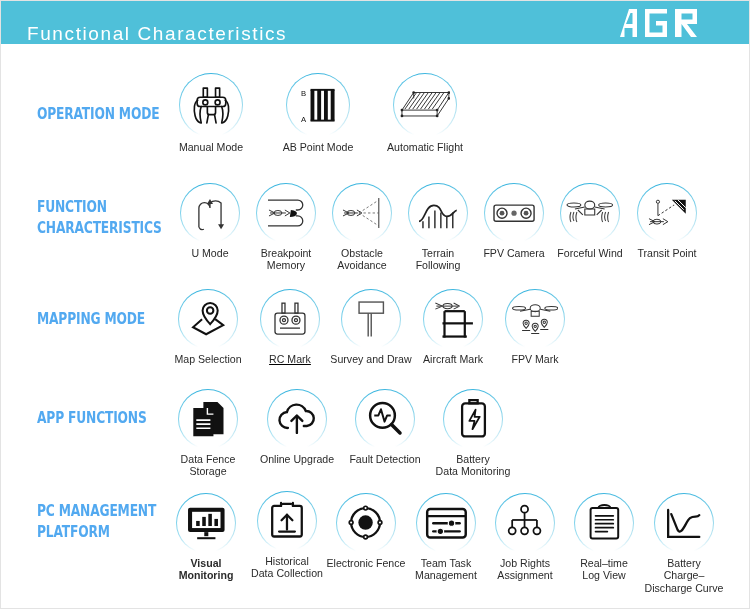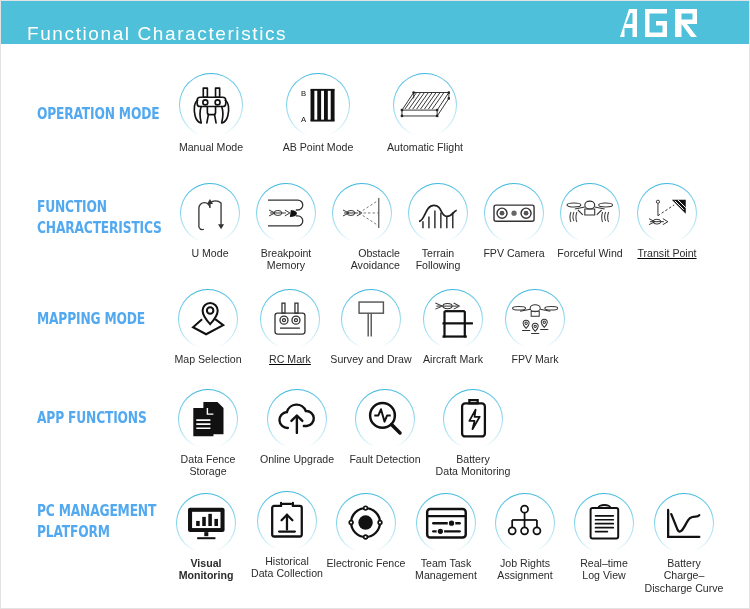--- a/index.html
+++ b/index.html
@@ -175,21 +175,21 @@
               <path d="M5 17 h16"></path>
               <ellipse cx="13" cy="17" rx="4" ry="2.5"></ellipse>
    <path d="M4 14 l6 3 M4 20 l6 -3 M20 14 l5 3 M20 20 l5 -3"></path>
             </g>
    <path d="M26 14 q7 1 6 4 q-1 3 -7 3 z" fill="#111"></path>
           </svg>
         </div>
         <div class="caption">Breakpoint
 Memory</div>
       </div>
-      <div class="item" style="left: 323px; top: 12px; width: 76px; text-align: right;">
+      <div class="item" style="left: 323px; top: 12px; width: 76px;">
         <div class="circle" style="width: 58px; height: 58px;">
           <svg width="41.76" height="35.96" viewBox="0 0 42 34">
    <g stroke="#333" fill="none" stroke-width="1">
               <path d="M3 17 h14"></path>
               <ellipse cx="10" cy="17" rx="4" ry="2.5"></ellipse>
    <path d="M2 14 l6 3 M2 20 l6 -3 M16 14 l5 3 M16 20 l5 -3"></path>
             </g>
    <g stroke="#777" fill="none" stroke-width="1" stroke-dasharray="2.4 2.2">
    <path d="M18 17 L38 4"></path>
               <path d="M18 17 L38 17"></path>
@@ -243,21 +243,21 @@
               <path d="M12 14 L17 19 M36 14 L31 19"></path>
    </g>
    <g stroke="#444" fill="none" stroke-width="1.1">
     <path d="M8 16 q-2 5 0 9 M11 16 q-2 6 0 10 M5 16 q-2 6 0 10"></path>
     <path d="M40 16 q-2 5 0 9 M43 16 q-2 6 0 10 M37 16 q-2 6 0 10"></path>
             </g>
           </svg>
         </div>
         <div class="caption">Forceful Wind</div>
       </div>
-      <div class="item" style="left: 628px; top: 12px; width: 76px; text-decoration: underline;">
+      <div class="item" style="left: 628px; top: 12px; width: 76px;">
         <div class="circle" style="width: 58px; height: 58px;">
           <svg width="41.76" height="39.440000000000005" viewBox="0 0 42 38">
    <g stroke="#333" fill="none" stroke-width="1">
               <circle cx="12" cy="8" r="1.6"></circle>
               <path d="M12 10 v12"></path>
    <path d="M12 22 L30 10" stroke-dasharray="2.5 2"></path>
    <path d="M4 28 h14"></path>
               <ellipse cx="11" cy="28" rx="4" ry="2.4"></ellipse>
    <path d="M3 25 l6 3 M3 31 l6 -3 M17 25 l5 3 M17 31 l5 -3"></path>
             </g>

